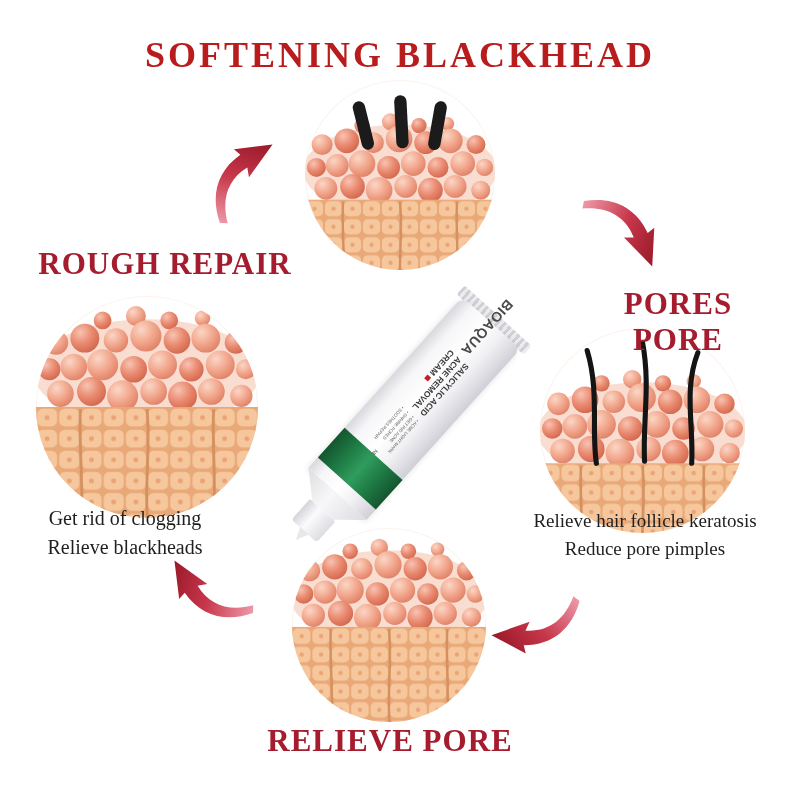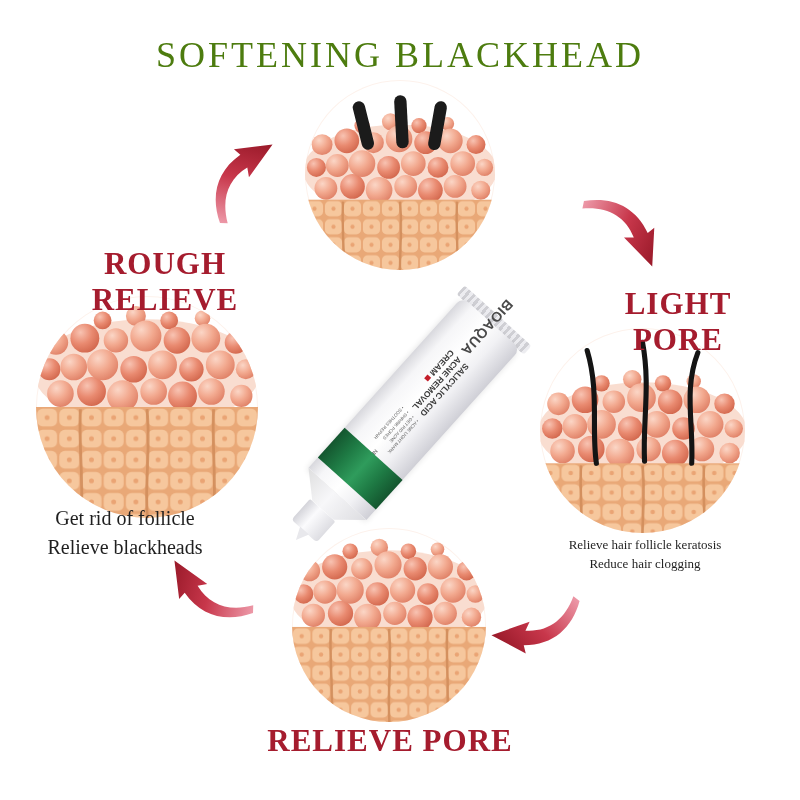--- a/index.html
+++ b/index.html
@@ -3,29 +3,29 @@
 <meta charset="utf-8">
 <style>
   html,body{margin:0;padding:0;background:#ffffff;}
   .stage{
     position:relative;width:800px;height:800px;overflow:hidden;background:#ffffff;
     font-family:"Liberation Serif","DejaVu Serif",serif;
   }
   
   .title{
     position:absolute;top:34px;left:0;width:100%;text-align:center;
-    font-size:36px;font-weight:normal;letter-spacing:3px;color:#4d7c0f;
+    font-size:36px;font-weight:bold;letter-spacing:3px;color:#b91c1c;
   }
   .label{position:absolute;color:#a51c2e;font-weight:bold;letter-spacing:1px;z-index:3;}
   .label-rough{left:30px;top:246px;width:270px;text-align:center;font-size:31px;}
   .label-fine{left:583px;top:286px;width:190px;text-align:center;font-size:31px;}
   .label-relieve{left:260px;top:723px;width:260px;text-align:center;font-size:31px;}
   .caption{position:absolute;color:#1f1f1f;text-align:center;line-height:1.45;z-index:3;}
   .caption-left{left:12px;top:504px;width:226px;font-size:20px;}
-  .caption-right{left:505px;top:536px;width:280px;font-size:13px;}
+  .caption-right{left:505px;top:507px;width:280px;font-size:19px;}
   
   .circle{position:absolute;border-radius:50%;overflow:hidden;background:#ffffff;z-index:2;
           box-shadow:0 0 0 1px #fdf2ec inset;}
   .circle svg{width:100%;height:100%;display:block;}
   .circle-top{left:305px;top:80px;width:190px;height:190px;}
   .circle-left{left:36px;top:296px;width:222px;height:222px;}
   .circle-right{left:540px;top:328px;width:205px;height:205px;}
   .circle-bottom{left:292px;top:528px;width:194px;height:194px;}
   
   .arrow{position:absolute;width:86px;height:70px;z-index:4;}
@@ -193,31 +193,31 @@
   <svg class="arrow arrow-tr" viewBox="0 0 100 80">
       <use href="#sym-arrowpath"></use>
     </svg>
   <svg class="arrow arrow-br" viewBox="0 0 100 80">
       <use href="#sym-arrowpath"></use>
     </svg>
   <svg class="arrow arrow-bl" viewBox="0 0 100 80">
       <use href="#sym-arrowpath"></use>
     </svg>
 
-  <div class="label label-rough">ROUGH RELIEVE</div>
-  <div class="label label-fine">LIGHT PORE</div>
+  <div class="label label-rough">ROUGH REPAIR</div>
+  <div class="label label-fine">PORES PORE</div>
   <div class="label label-relieve">RELIEVE PORE</div>
 
   <div class="caption caption-left">
-    <div>Get rid of follicle</div>
+    <div>Get rid of clogging</div>
     <div>Relieve blackheads</div>
   </div>
   <div class="caption caption-right">
     <div>Relieve hair follicle keratosis</div>
-    <div>Reduce hair clogging</div>
+    <div>Reduce pore pimples</div>
   </div>
 
   <div class="tube">
     <div class="tube-crimp"></div>
     <div class="tube-body">
       <div class="tube-text">
         <div class="brand">BIOAQUA</div>
         <div class="pname">
           <div>SALICYLIC ACID</div>
           <div>ACNE REMOVAL</div>

